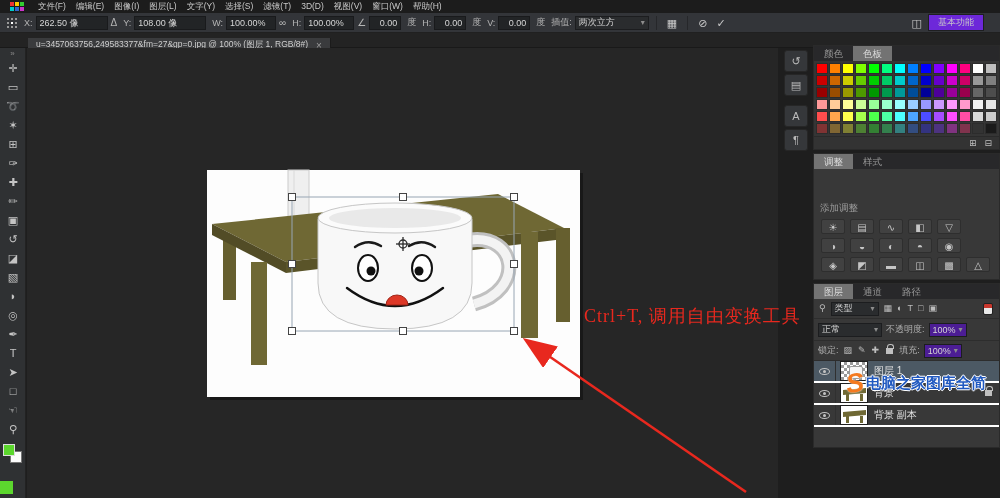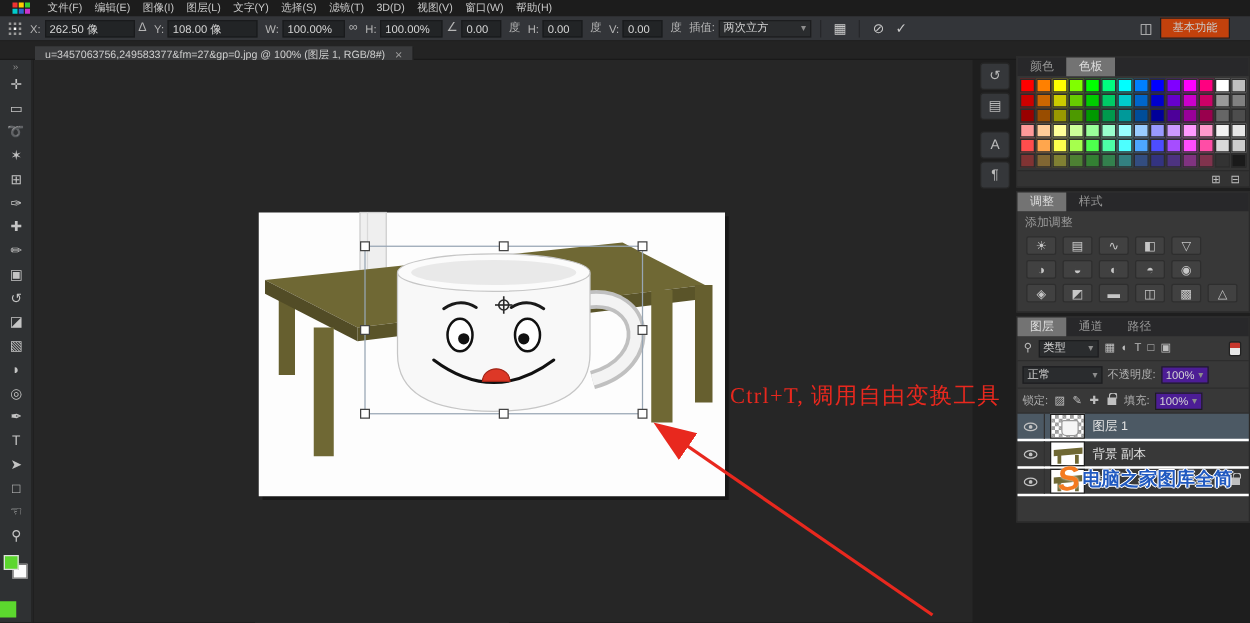--- a/index.html
+++ b/index.html
@@ -14,29 +14,29 @@
   #menu-items{display:flex;margin-left:8px;}
   .menu-item{padding:4px 5px;line-height:13px;white-space:nowrap;cursor:default;}
 
   
   #optionsbar{position:absolute;left:0;top:13px;width:100%;height:20px;background:#333539;border-bottom:1px solid #202020;display:flex;align-items:center;gap:3px;padding:0 6px;font-size:9px;color:#b5b5b5;}
   .refpoint{position:relative;width:12px;height:12px;flex:none;}
   .refpoint::before{content:"";position:absolute;left:1px;top:1px;width:2px;height:2px;background:#9a9a9a;
     box-shadow:4px 0 #9a9a9a,8px 0 #9a9a9a,0 4px #9a9a9a,4px 4px #fff,8px 4px #9a9a9a,0 8px #9a9a9a,4px 8px #9a9a9a,8px 8px #9a9a9a;}
   .obar-label{white-space:nowrap;margin-left:3px;}
   .field{background:#222426;border:1px solid #191a1c;color:#d6d6d6;height:14px;line-height:12px;padding:0 3px;white-space:nowrap;overflow:hidden;}
-  .f-xy{width:72px;} .f-wh{width:50px;} .f-deg{width:32px;}
+  .f-xy{width:72px;} .f-wh{width:50px;} .f-deg{width:32px;text-align:right;}
   .obar-icon{color:#b5b5b5;font-size:10px;line-height:14px;}
   .sep{width:1px;height:14px;background:#26272a;margin:0 4px;flex:none;}
   .select{display:inline-flex;align-items:center;justify-content:space-between;background:#2a2c2e;border:1px solid #1c1d1f;height:14px;padding:0 3px;font-size:9px;color:#d5d5d5;white-space:nowrap;}
   .chev{color:#8d8d8d;font-size:8px;margin-left:3px;}
   .f-interp{width:74px;}
   .obar-btn{font-size:11px;color:#c9c9c9;padding:0 3px;line-height:14px;cursor:default;}
   #obar-spacer{flex:1;}
-  .workspace-btn{background:#c2410c;border:1px solid #1e1f21;padding:1px 9px;color:#c9c9c9;font-size:9px;margin-right:10px;white-space:nowrap;}
+  .workspace-btn{background:#6d28d9;border:1px solid #1e1f21;padding:1px 9px;color:#c9c9c9;font-size:9px;margin-right:10px;white-space:nowrap;}
 
   
   #tabbar{position:absolute;left:0;top:33px;width:100%;height:15px;background:#232323;border-bottom:1px solid #191919;}
   .doc-tab{display:inline-flex;align-items:center;margin-left:28px;height:15px;background:#3a3b3d;border-right:1px solid #1b1b1b;padding:0 8px;font-size:8.5px;color:#cfcfcf;}
   .tab-close{margin-left:8px;color:#9b9b9b;font-size:10px;}
 
   
   #toolbar{position:absolute;left:0;top:48px;width:26px;height:450px;background:#2f3133;border-right:1px solid #222;}
   .tb-collapse{height:11px;text-align:center;font-size:8px;color:#8a8a8a;line-height:11px;}
   .tool{width:26px;height:19px;text-align:center;line-height:19px;font-size:11px;color:#c4c4c4;cursor:default;}
@@ -56,21 +56,21 @@
   
   #dock{position:absolute;left:813px;top:45px;width:187px;}
   .panel{background:#383838;border:1px solid #2a2a2a;margin-bottom:3px;}
   .panel-tabs{height:15px;background:#28282a;display:flex;font-size:9.5px;}
   .ptab{padding:0 10px;line-height:15px;color:#969696;white-space:nowrap;}
   .ptab.active{background:#737373;color:#ddd;}
   #swatch-grid{display:grid;grid-template-columns:repeat(14,12px);gap:1px;padding:2px 2px;background:#353535;}
   .swatch{width:12px;height:11px;border:1px solid #2c2c2c;}
   .panel-footer{height:13px;display:flex;justify-content:flex-end;align-items:center;gap:6px;padding:0 6px;background:#333;border-top:1px solid #2a2a2a;}
   .mini-icon{font-size:9px;color:#bdbdbd;line-height:13px;padding:0 1px;}
-  .adj-label{padding:3px 6px 2px;font-size:9.5px;color:#9c9c9c;}
+  .adj-label{padding:3px 6px 2px;font-size:9.5px;color:#9c9c9c;margin-top:30px;}
   .adj-row{display:flex;gap:5px;padding:2px 7px;}
   .adj-btn{width:24px;height:15px;line-height:15px;text-align:center;font-size:10px;color:#c6c6c6;background:#414141;border:1px solid #2e2e2e;border-radius:2px;}
   #adjustment-rows{padding-bottom:5px;}
 
   .filter-row,.blend-row,.lock-row{display:flex;align-items:center;gap:4px;padding:0 4px;border-bottom:1px solid #2d2d2d;}
   .filter-row{height:20px;} .blend-row{height:22px;} .lock-row{height:20px;}
   .plabel{font-size:9px;color:#b0b0b0;white-space:nowrap;}
   .select.small{width:48px;} .select.blend{width:64px;}
   .mini-field{display:inline-flex;align-items:center;background:#4c1d95;border:1px solid #1c1d1f;height:14px;padding:0 3px;font-size:9px;color:#d5d5d5;}
   #layer-filter-icons{display:inline-flex;gap:3px;} 
@@ -447,29 +447,29 @@
               <span class="eye"></span>
             </span>
             <span class="thumb checker"></span>
             <span class="layer-label">图层 1</span>
           </div>
           <div class="layer-row">
             <span class="eye-cell">
               <span class="eye"></span>
             </span>
             <span class="thumb table"></span>
-            <span class="layer-label">背景 副本</span>
+            <span class="layer-label">背景</span>
+            <span class="lock"></span>
           </div>
           <div class="layer-row">
             <span class="eye-cell">
               <span class="eye"></span>
             </span>
             <span class="thumb table"></span>
-            <span class="layer-label">背景</span>
-            <span class="lock"></span>
+            <span class="layer-label">背景 副本</span>
           </div>
         </div>
       <div id="layer-filler"></div>
     </div>
 
   </div>
 
   <div id="watermark">
     <span class="wm-logo">S</span>
     <span class="wm-text">电脑之家图库全简</span>

